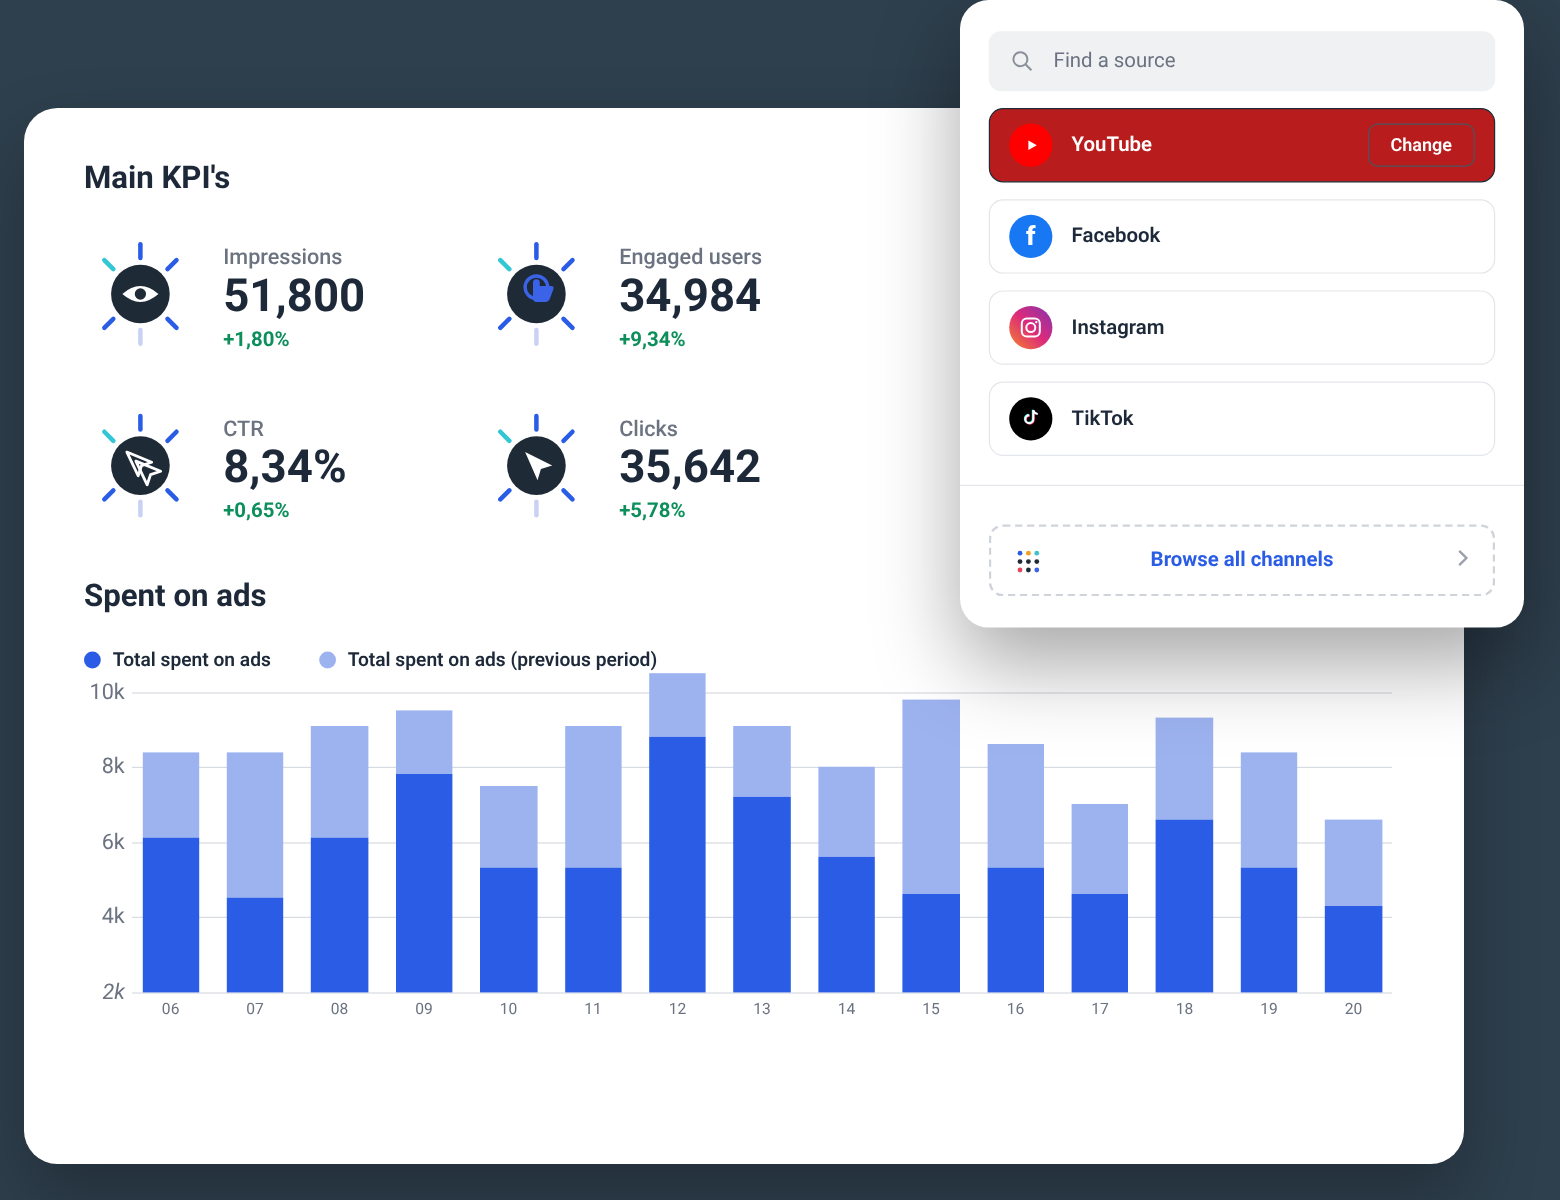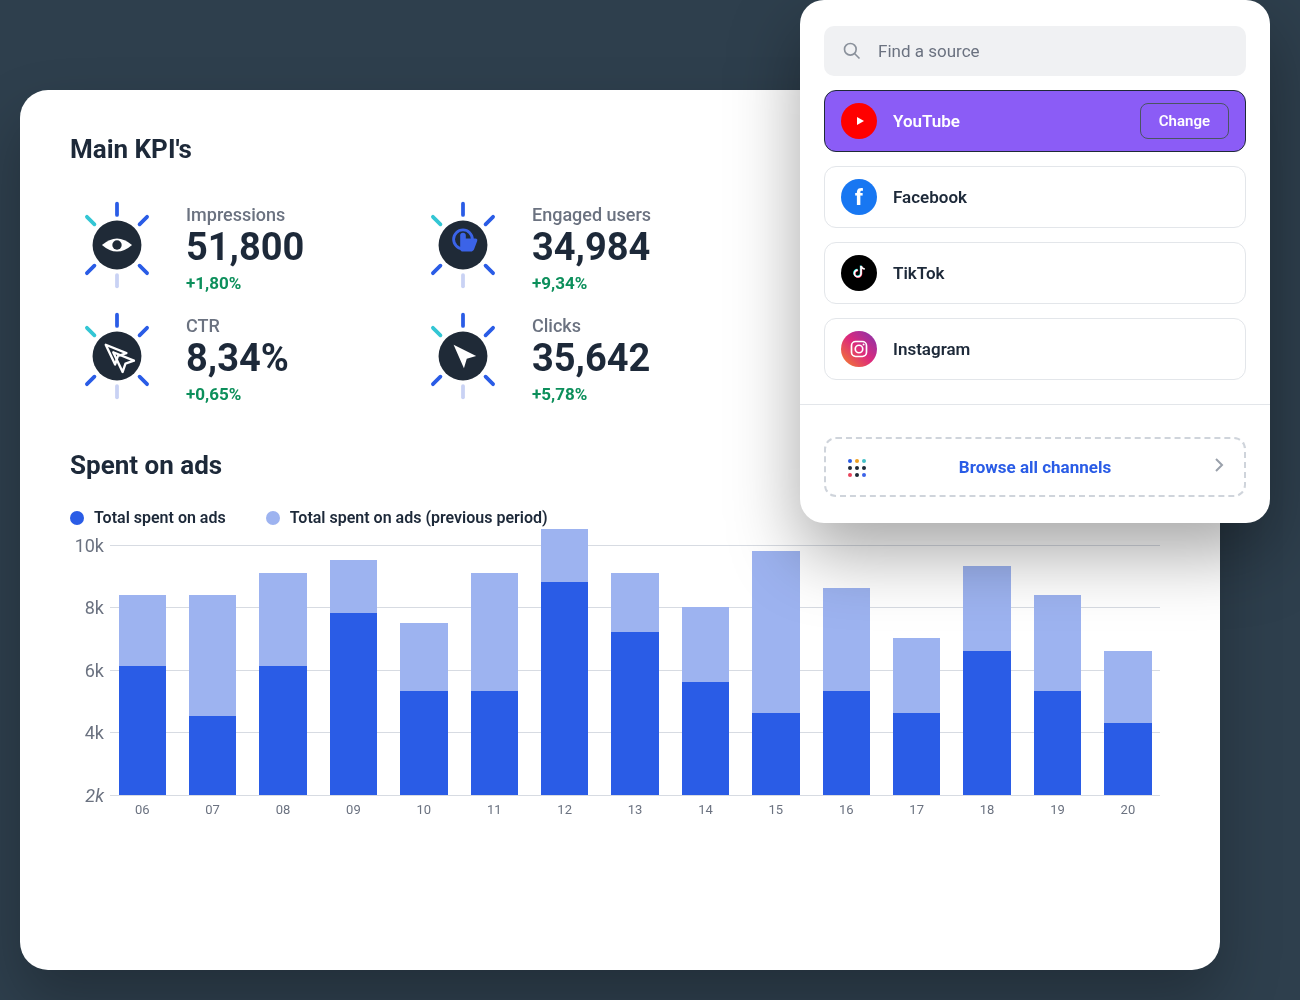--- a/index.html
+++ b/index.html
@@ -19,21 +19,21 @@
 
   
   .dash {
     position:absolute; left:20px; top:90px; width:1200px; height:880px;
     background:var(--card); border-radius:28px; padding:44px 50px 30px;
     box-shadow:0 30px 60px rgba(0,0,0,.25);
   }
   .h1 { font-size:26px; font-weight:700; color:var(--text); margin:0 0 34px; }
 
   
-  .kpis { display:grid; grid-template-columns:330px 330px; column-gap:0; row-gap:48px;gap:16px; }
+  .kpis { display:grid; grid-template-columns:330px 330px; column-gap:0; row-gap:48px; }
   .kpi { display:flex; align-items:flex-start; gap:22px; }
   .iconwrap { width:94px; height:94px; position:relative; flex:0 0 94px; }
   .rays line { stroke-width:4; stroke-linecap:round; }
   .iconcircle { fill:#1f2a37; }
   .kpi .meta { padding-top:6px; }
   .kpi .label { font-size:18px; color:var(--muted); font-weight:500; }
   .kpi .value { font-size:38px; font-weight:700; color:var(--text); line-height:1.1; margin-top:2px; }
   .kpi .delta { font-size:17px; font-weight:700; color:var(--green); margin-top:4px; }
 
   
@@ -62,21 +62,21 @@
   .panel-title { font-size:22px; font-weight:700; color:var(--text); padding:28px 34px 22px; border-bottom:1px solid var(--border);}
   .panel-body  { padding:26px 24px 0; display:flex; flex-direction:column; gap:14px;}
   .search {
     display:flex; align-items:center; gap:14px; background:#f0f1f3; border-radius:10px;
     padding:14px 18px; color:var(--muted);
   }
   .search input { border:none; background:transparent; outline:none; font-size:17px; color:var(--text); flex:1;}
   .search input::placeholder { color:var(--muted); }
 
   .source { display:flex; align-items:center; gap:16px; border:1px solid var(--border); border-radius:12px; padding:12px 16px; font-size:17px; font-weight:600; color:var(--text);}
-  .source.selected { background:#8b5cf6; color:#fff; border-color:#1f2a37; }
+  .source.selected { background:#b91c1c; color:#fff; border-color:#1f2a37; }
   .source .srcicon { width:36px; height:36px; border-radius:50%; display:flex; align-items:center; justify-content:center; flex:0 0 36px;}
   .source .name { flex:1; }
   .changebtn { border:1px solid #4a5562; color:#fff; background:transparent; border-radius:8px; padding:8px 18px; font-size:15px; font-weight:600;}
   .divider { height:1px; background:var(--border); margin:10px -24px 0;}
   .browse { margin:18px 0 0; border:2px dashed #cfd4db; border-radius:12px; padding:18px; display:flex; justify-content:center; gap:18px; color:var(--blue); font-weight:700; font-size:17px; position:relative;}
   .browse .dots { position:absolute; left:20px; }
   .browse .chev { position:absolute; right:20px; color:#9aa1ab; }
 </style>
 </head>
 <body>
@@ -327,40 +327,40 @@
       <span class="name">YouTube</span>
       <button class="changebtn">Change</button>
     </div>
 
     <div class="source">
       <span class="srcicon" style="background:#1877f2;color:#fff;font-weight:800;font-size:22px;">f</span>
       <span class="name">Facebook</span>
     </div>
 
     <div class="source">
+      <span class="srcicon" style="background:linear-gradient(45deg,#f58529,#dd2a7b,#8134af);">
+        <svg width="20" height="20" viewBox="0 0 24 24" fill="none" stroke="#fff" stroke-width="2">
+            <rect x="3" y="3" width="18" height="18" rx="5"></rect>
+            <circle cx="12" cy="12" r="4.5"></circle>
+            <circle cx="17.5" cy="6.5" r="1.2" fill="#fff" stroke="none"></circle>
+          </svg>
+      </span>
+      <span class="name">Instagram</span>
+    </div>
+
+    <div class="source">
       <span class="srcicon" style="background:#000;">
         <svg width="20" height="20" viewBox="0 0 24 24">
             <path fill="#25f4ee" d="M14 3v9a4 4 0 1 1-4-4" stroke="#25f4ee" stroke-width="2" fill-opacity="0"></path>
             <path fill="#fe2c55" d="M15 4v9a4 4 0 1 1-4-4" stroke="#fe2c55" stroke-width="2" fill-opacity="0"></path>
             <path d="M14.5 3.5v9a4 4 0 1 1-4-4" stroke="#fff" stroke-width="2" fill="none"></path>
             <path d="M14.5 3.5c.6 2.2 2.3 3.5 4.5 3.7" stroke="#fff" stroke-width="2" fill="none"></path>
           </svg>
       </span>
       <span class="name">TikTok</span>
-    </div>
-
-    <div class="source">
-      <span class="srcicon" style="background:linear-gradient(45deg,#f58529,#dd2a7b,#8134af);">
-        <svg width="20" height="20" viewBox="0 0 24 24" fill="none" stroke="#fff" stroke-width="2">
-            <rect x="3" y="3" width="18" height="18" rx="5"></rect>
-            <circle cx="12" cy="12" r="4.5"></circle>
-            <circle cx="17.5" cy="6.5" r="1.2" fill="#fff" stroke="none"></circle>
-          </svg>
-      </span>
-      <span class="name">Instagram</span>
     </div>
 
     <div class="divider"></div>
 
     <div class="browse">
       <span class="dots">
         <svg width="22" height="22" viewBox="0 0 22 22">
           <circle cx="4" cy="4" r="2" fill="#2a5ce6"></circle>
             <circle cx="11" cy="4" r="2" fill="#f0a020"></circle>
             <circle cx="18" cy="4" r="2" fill="#44c0c7"></circle>

